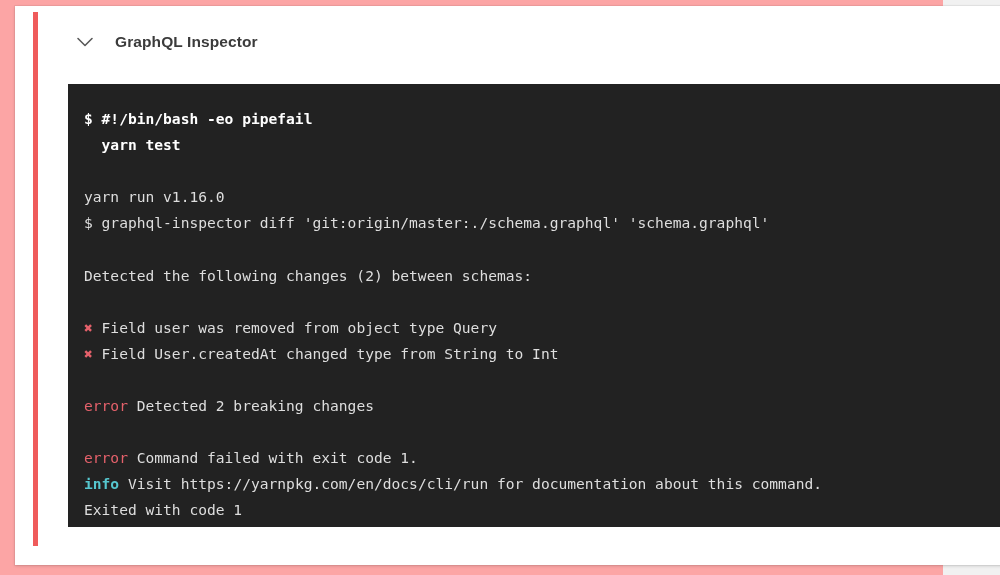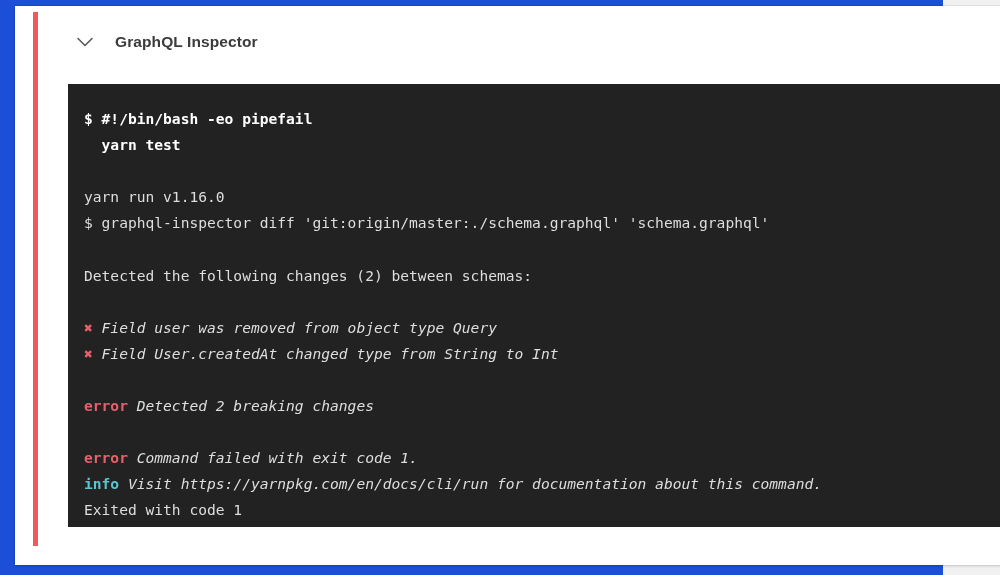--- a/index.html
+++ b/index.html
@@ -9,21 +9,21 @@
     height: 575px;
     overflow: hidden;
     background: #f1f1f1;
     font-family: "Liberation Sans", sans-serif;
   }
 
   #page {
     position: relative;
     width: 943px;
     height: 575px;
-    background: #1d4ed8;
+    background: #fca5a5;
   }
 
   
   .card {
     position: absolute;
     left: 15px;
     top: 6px;
     width: 1000px;          
     height: 559px;
     background: #ffffff;
@@ -90,24 +90,24 @@
     font-size: 14.6px;
     line-height: 26.1px;
     color: #dedede;
     white-space: pre;
   }
 
   .line { white-space: pre; }
   .line.blank { color: transparent; }
   .line.bold { font-weight: bold; color: #ffffff; }
 
-  .tok-err-label  { color: #e5616b; font-weight: bold; }
+  .tok-err-label  { color: #e5616b; }
   .tok-info-label { color: #56c7cf; font-weight: bold; }
   .tok-cross      { color: #e5616b; font-weight: bold; }
-  .tok-plain      { color: #dedede; font-style: italic; }
+  .tok-plain      { color: #dedede; }
 </style>
 </head>
 <body>
 
 <div id="page">
 
   <div class="card">
 
     <div class="status-bar"></div>
 

